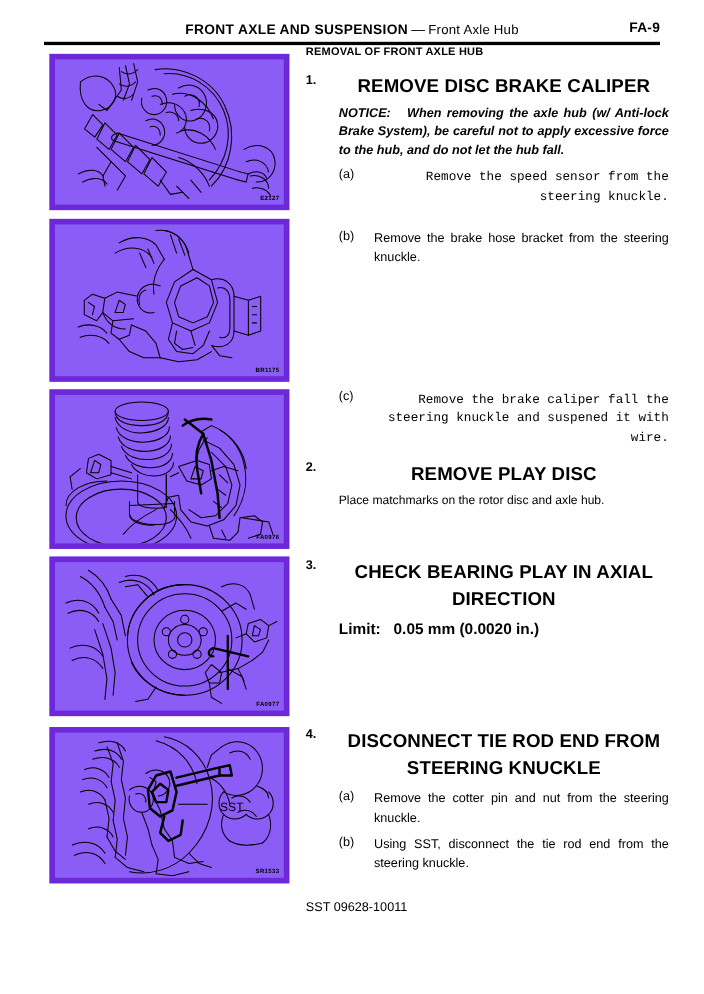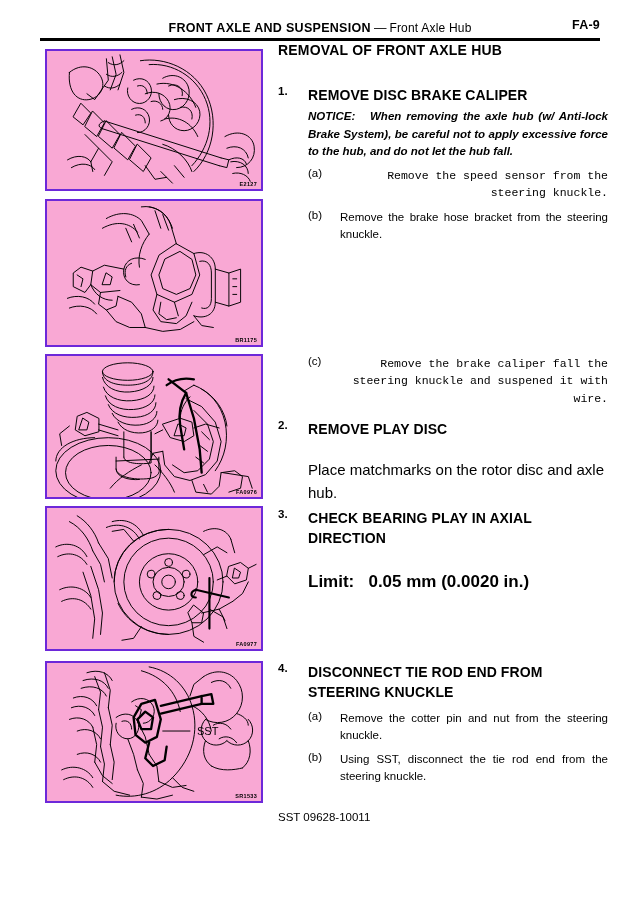--- a/index.html
+++ b/index.html
@@ -69,23 +69,23 @@
     width: 560px;
     height: 3px;
     background: #000000;
   }
 
   
   .figure {
     position: absolute;
     left: 45px;
     width: 218px;
-    border: 2px solid #6d28d9;
+    border: 5px solid #6d28d9;
     box-sizing: border-box;
-    background: #f9a8d4;
+    background: #8b5cf6;
     overflow: hidden;
   }
   .figure svg {
     display: block;
     width: 100%;
     height: 100%;
   }
   .fig-code {
     position: absolute;
     right: 4px;
@@ -110,43 +110,44 @@
 
   
   .content {
     position: absolute;
     left: 278px;
     top: 36px;
     width: 330px;
   }
 
   .section-title {
-    font-size: 14px;
+    font-size: 10px;
     font-weight: bold;
     letter-spacing: 0.2px;
-    margin: 0 0 27px 0;
+    margin: 0 0 14px 0;
   }
 
   .step {
     position: relative;
     padding-left: 30px;
     margin-bottom: 2px;
   }
   .step-num {
     position: absolute;
     left: 0;
     top: 0;
     font-size: 11.5px;
     font-weight: bold;
   }
   .step-head {
-    font-size: 14px;
+    font-size: 17px;
     font-weight: bold;
     letter-spacing: 0.1px;
     line-height: 1.45;
+    text-align: center;
   }
 
   .notice {
     padding-left: 30px;
     font-size: 11.5px;
     font-weight: bold;
     line-height: 1.5;
     text-align: justify;
     margin-top: 3px;
     font-style: italic;
@@ -172,31 +173,31 @@
   .substep-text {
     font-size: 11.5px;
     font-weight: normal;
     line-height: 1.5;
     text-align: justify;
   }
   .substep-text.nojustify { text-align: right; font-family: Liberation Mono, monospace; }
 
   .plain {
     padding-left: 30px;
-    font-size: 15px;
+    font-size: 11px;
     font-weight: normal;
     line-height: 1.5;
-    margin-top: 20px;
+    margin-top: 4px;
   }
   .limit {
     padding-left: 30px;
-    font-size: 17px;
+    font-size: 14px;
     font-weight: bold;
     line-height: 1.5;
-    margin-top: 20px;
+    margin-top: 4px;
     white-space: pre;
   }
   .sst-line {
     padding-left: 0px;
     font-size: 11.5px;
     font-weight: normal;
     margin-top: 25px;
   }
 
   .block { position: absolute; width: 330px; left: 0; }

